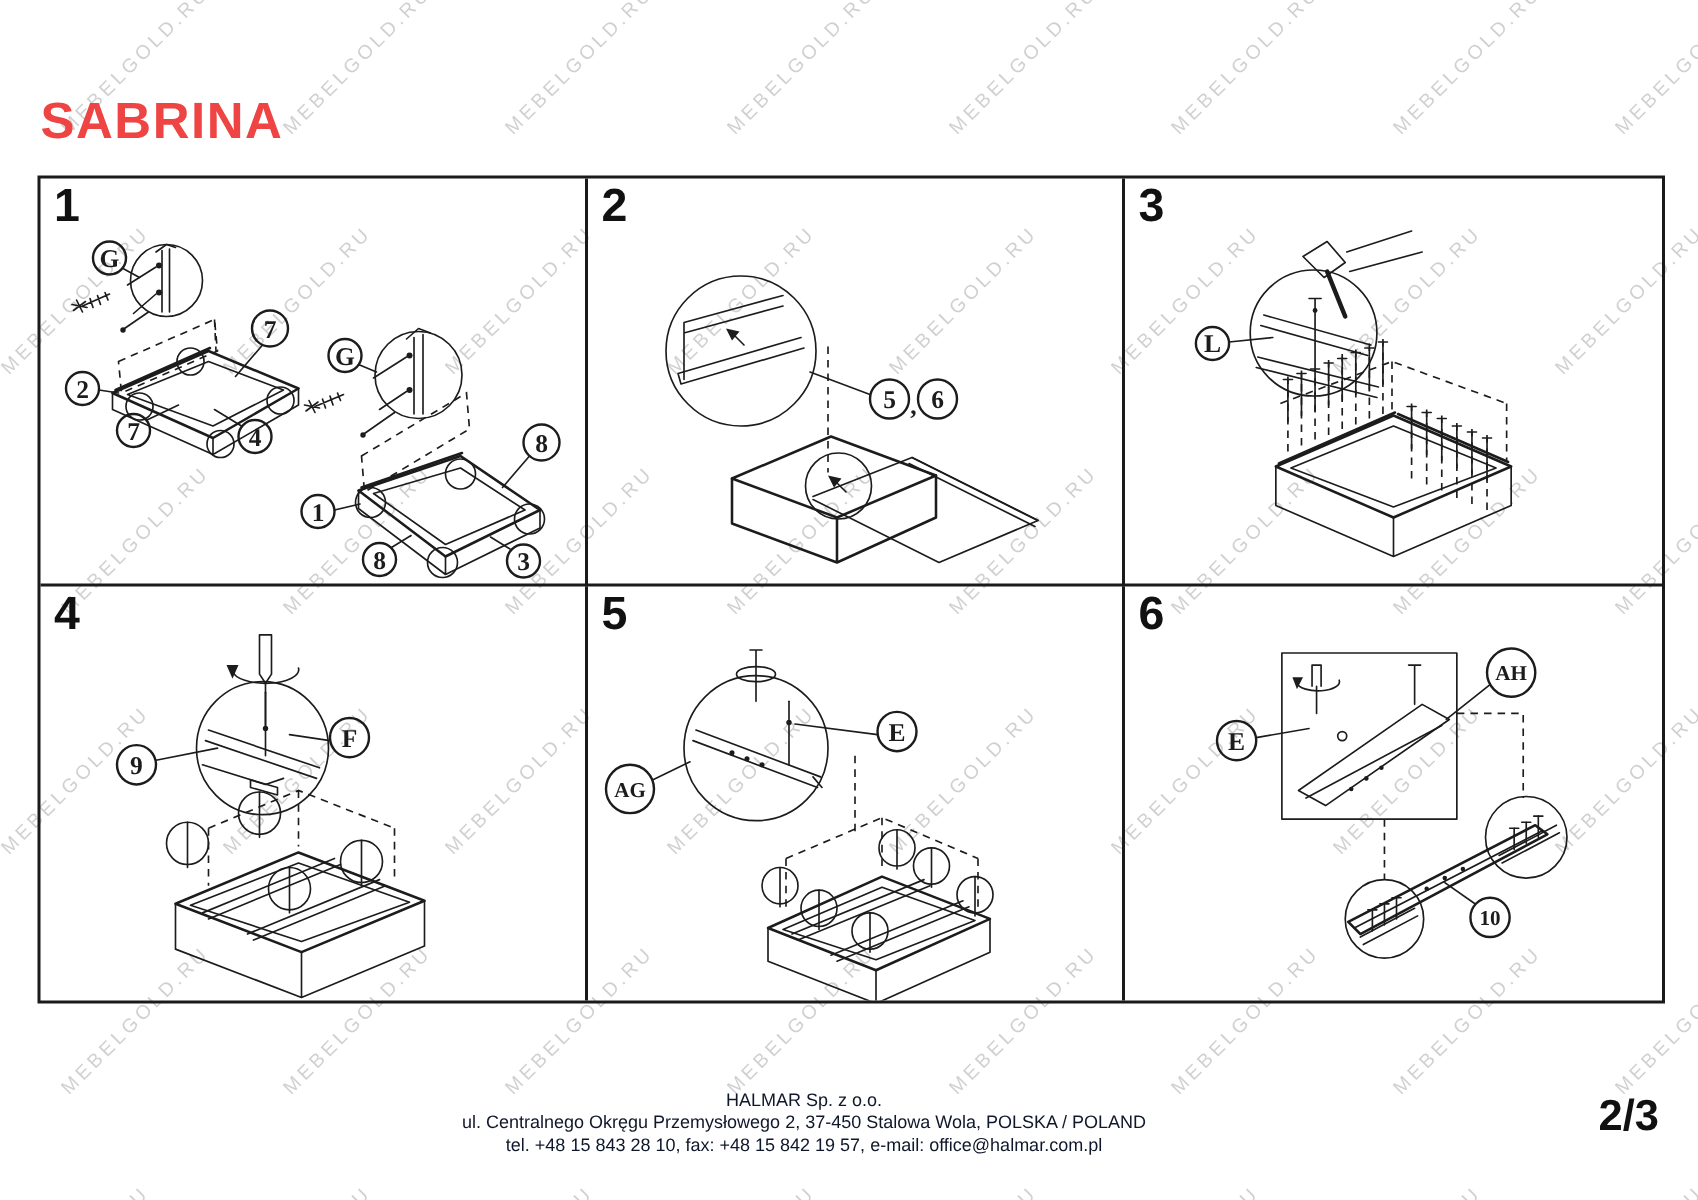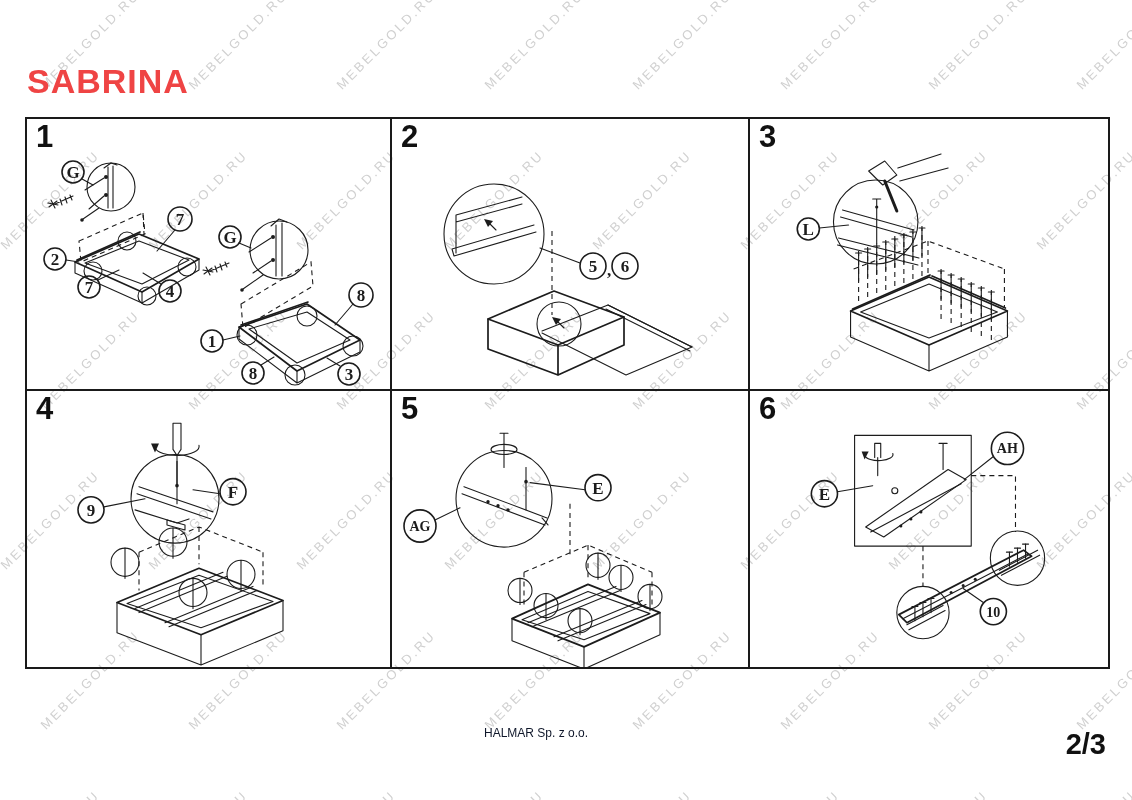--- a/index.html
+++ b/index.html
@@ -423,17 +423,19 @@
             <text class="ct2" x="242" y="224">10</text>
             <path class="tn" d="M232,210 L212,196"></path>
           </g>
         </svg>
         <div class="pnum">6</div>
       </div>
     </div>
 
     <div class="footer">
       <div>HALMAR Sp. z o.o.</div>
+      <div>ul. Centralnego Okręgu Przemysłowego 2, 37-450 Stalowa Wola, POLSKA / POLAND</div>
+      <div>tel. +48 15 843 28 10, fax: +48 15 842 19 57, e-mail: office@halmar.com.pl</div>
     </div>
 
     <div class="pageno">2/3</div>
   </div>
 </div>
 
 </body></html>

